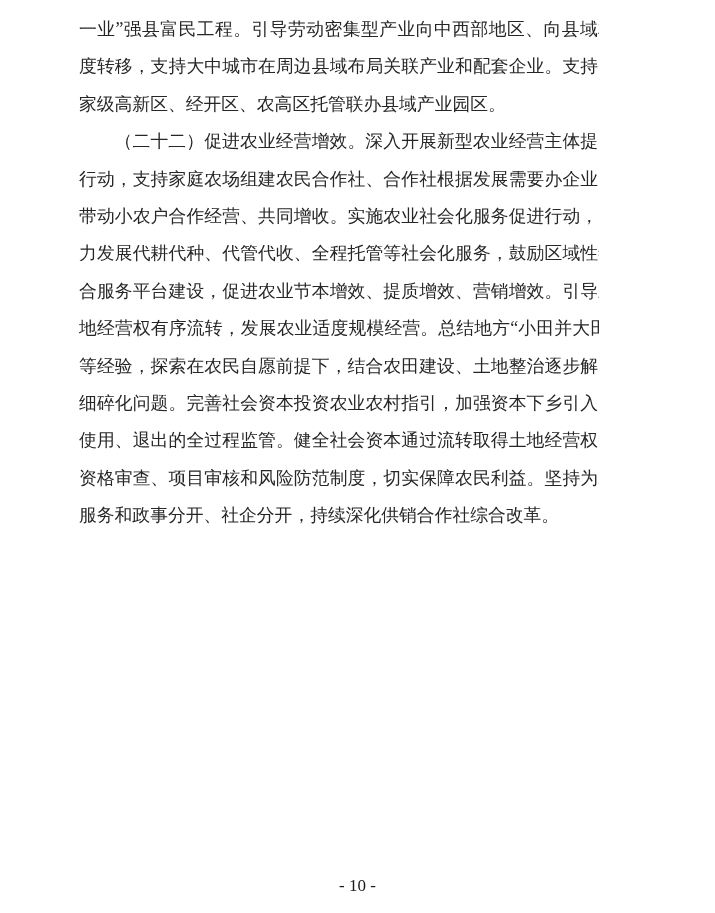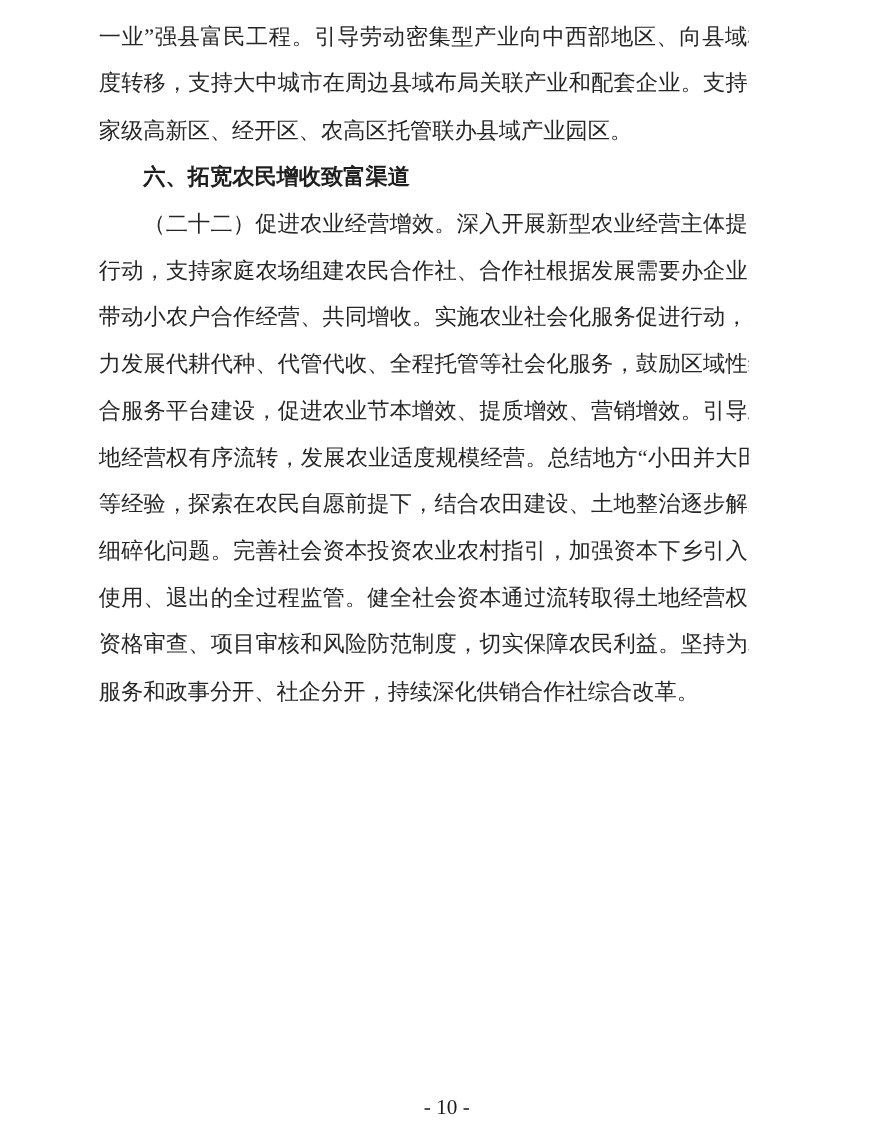--- a/index.html
+++ b/index.html
@@ -58,17 +58,16 @@
     color: #1a1a1a;
     font-family: "Liberation Serif", "DejaVu Serif", serif;
   }
 </style>
 </head>
 <body>
 
 <div class="page">
   <div class="content">
     <p>一业”强县富民工程。引导劳动密集型产业向中西部地区、向县域梯度转移，支持大中城市在周边县域布局关联产业和配套企业。支持国家级高新区、经开区、农高区托管联办县域产业园区。</p>
-    <p class="section-heading">六、拓宽农民增收致富渠道</p>
     <p class="indent">（二十二）促进农业经营增效。深入开展新型农业经营主体提升行动，支持家庭农场组建农民合作社、合作社根据发展需要办企业，带动小农户合作经营、共同增收。实施农业社会化服务促进行动，大力发展代耕代种、代管代收、全程托管等社会化服务，鼓励区域性综合服务平台建设，促进农业节本增效、提质增效、营销增效。引导土地经营权有序流转，发展农业适度规模经营。总结地方“小田并大田”等经验，探索在农民自愿前提下，结合农田建设、土地整治逐步解决细碎化问题。完善社会资本投资农业农村指引，加强资本下乡引入、使用、退出的全过程监管。健全社会资本通过流转取得土地经营权的资格审查、项目审核和风险防范制度，切实保障农民利益。坚持为农服务和政事分开、社企分开，持续深化供销合作社综合改革。</p>
   </div>
   <div class="page-number">- 10 -</div>
 </div>
 
 </body></html>

